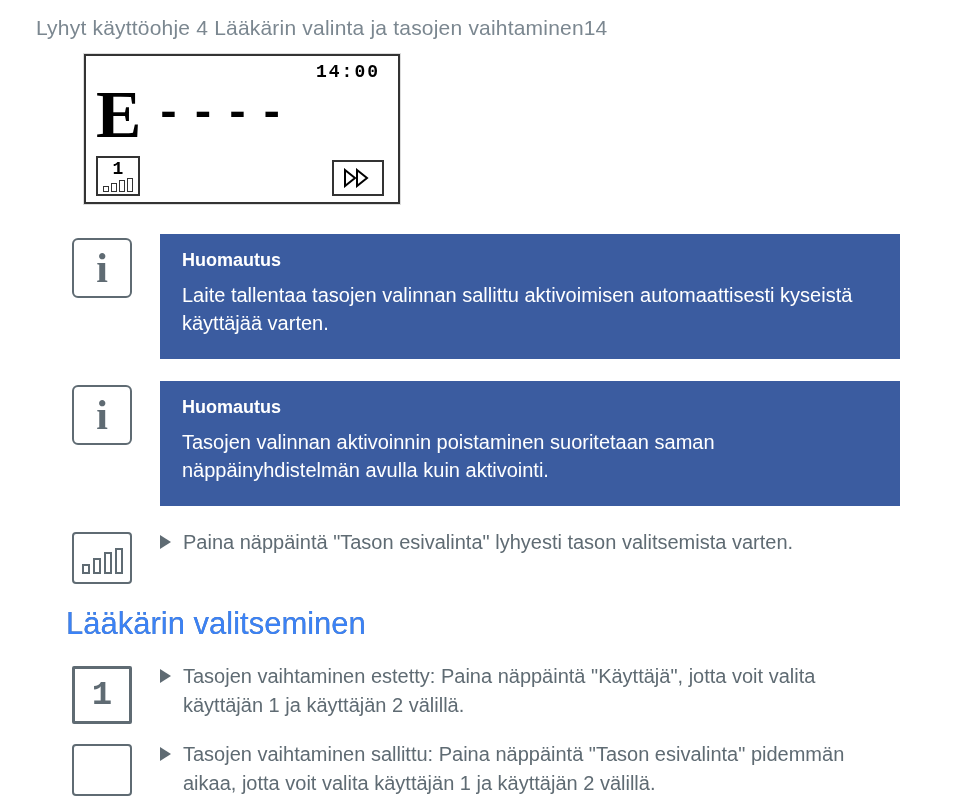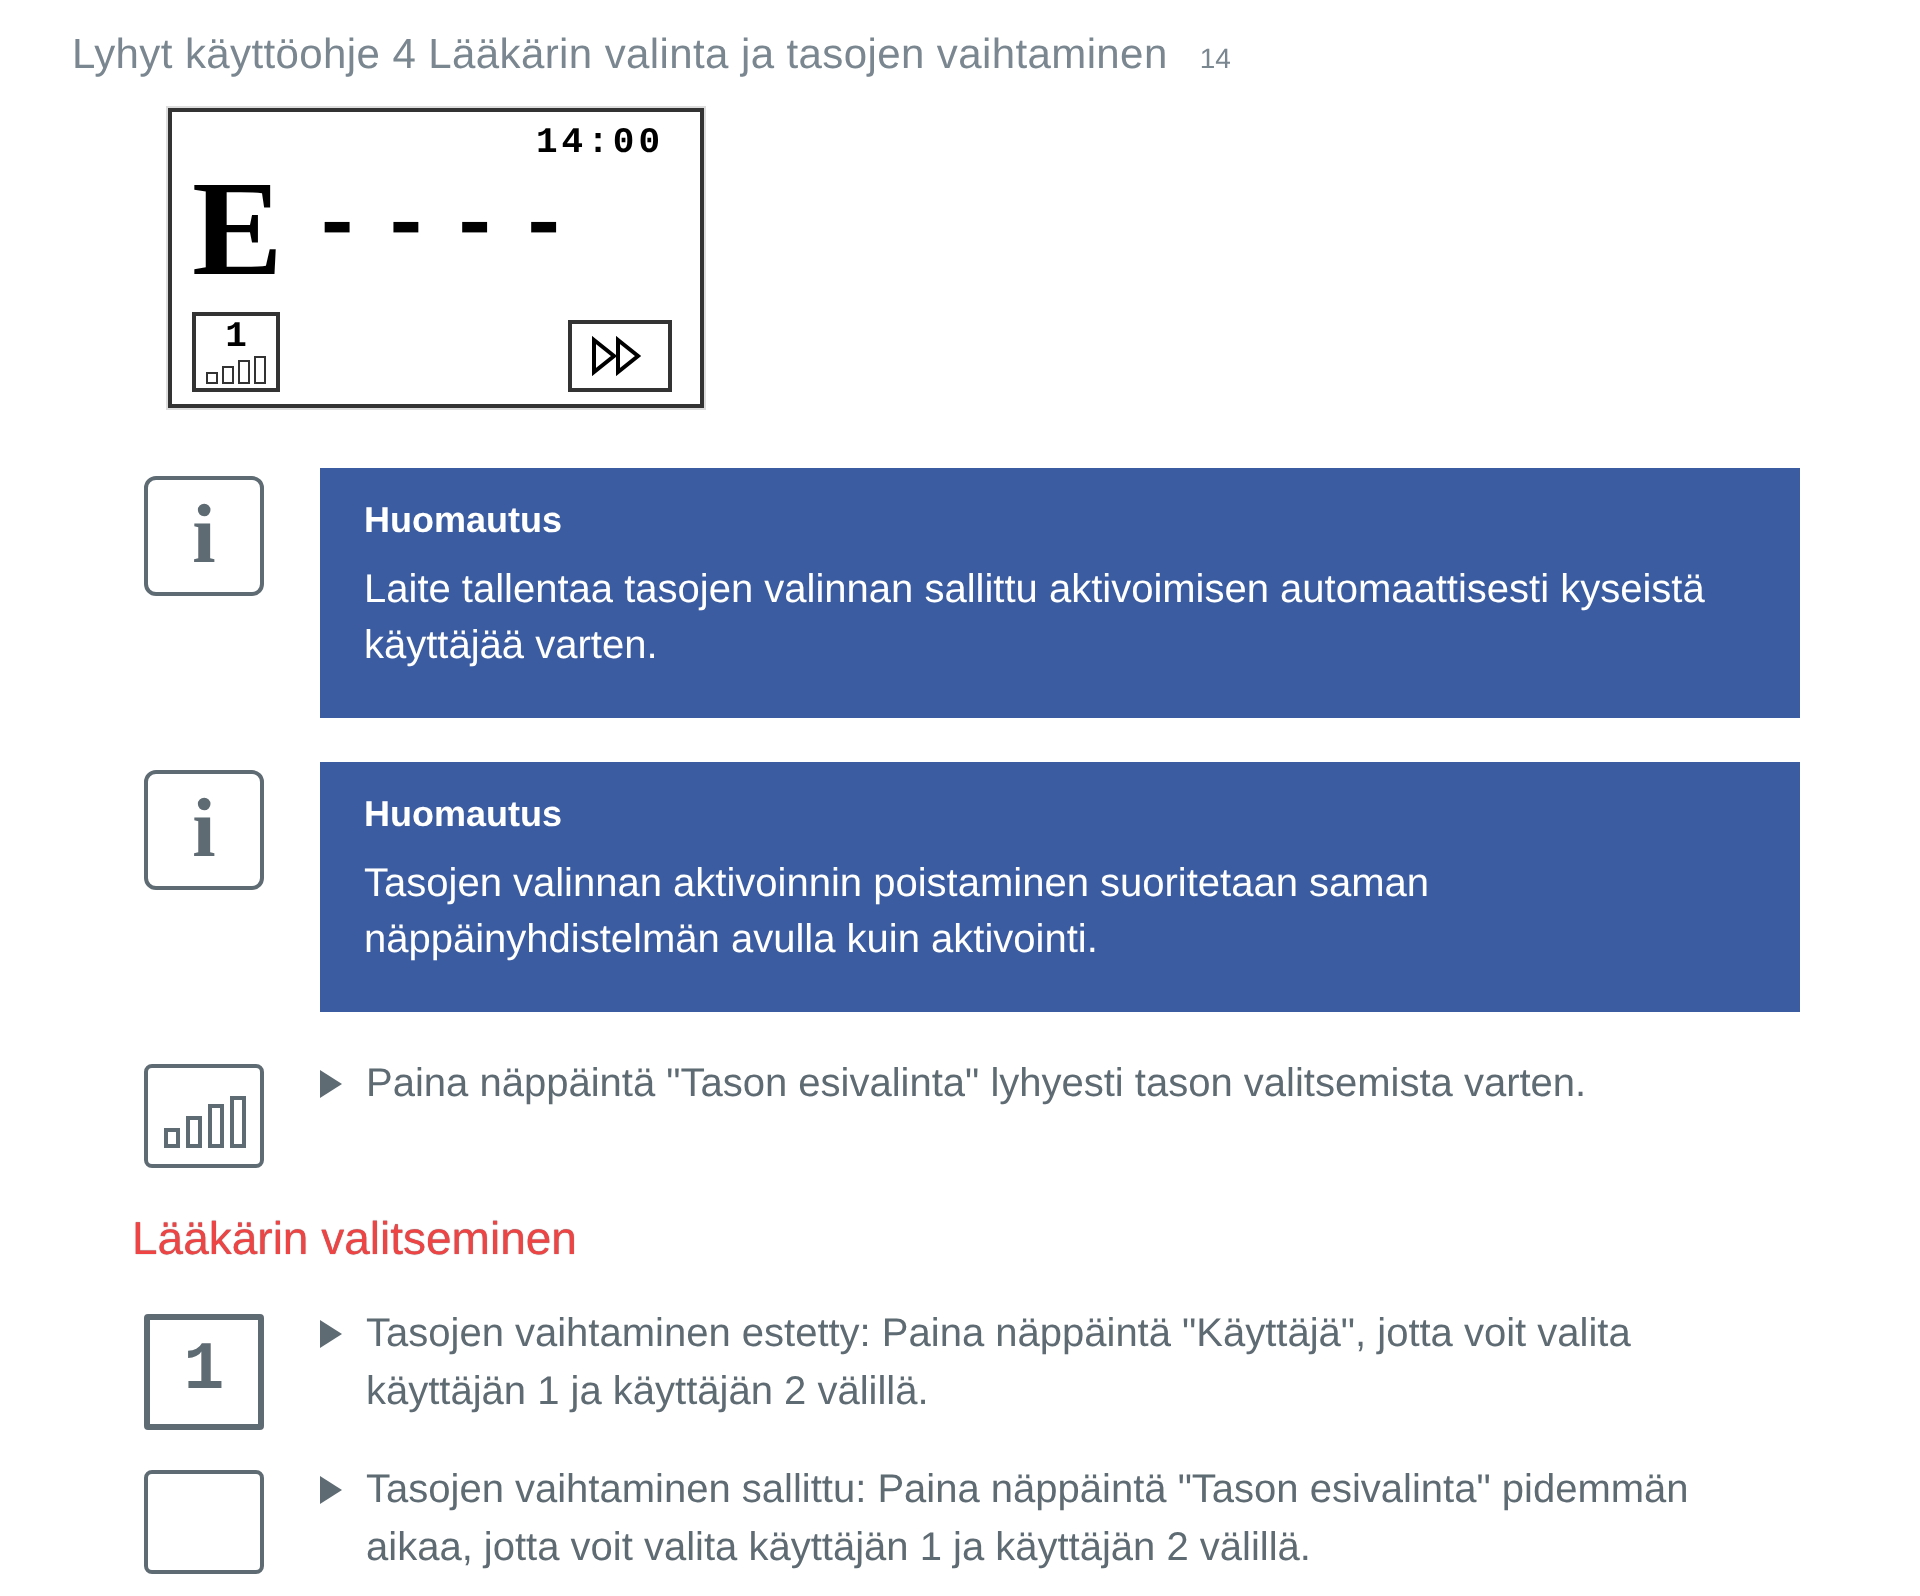--- a/index.html
+++ b/index.html
@@ -14,27 +14,27 @@
   }
   .header-row {
     display: flex;
     align-items: baseline;
     justify-content: flex-start;
     font-size: 21px;
     color: #7b8790;
     margin-bottom: 14px;
   }
   .header-title { letter-spacing: 0.2px; }
-  .header-page { font-size: 14px; margin-left: 16px; }
+  .header-page { font-size: 21px; }
 
   .lcd-wrap {
     margin: 8px 0 30px 48px;
   }
   .lcd {
-    width: 268px;
+    width: 316px;
     height: 150px;
     border: 2px solid #333;
     background: #fff;
     position: relative;
     padding: 6px 10px 4px 10px;
     display: flex;
     flex-direction: column;
     box-shadow: 0 0 0 1px #ddd;
   }
   .lcd-time {
@@ -144,22 +144,22 @@
   .tri {
     display: inline-block;
     width: 0; height: 0;
     border-top: 7px solid transparent;
     border-bottom: 7px solid transparent;
     border-left: 11px solid #5f6b73;
     margin-top: 7px;
   }
 
   .section-heading {
-    font-size: 23px;
-    color: #ef4444;
+    font-size: 31px;
+    color: #3b82f6;
     margin: 18px 0 20px 30px;
     font-weight: normal;
     text-shadow: 0 0 0.5px #606b73;
   }
 
   .user1-box {
     width: 60px; height: 58px;
     border: 3px solid #5f6b73;
     border-radius: 2px;
     display: flex; align-items: center; justify-content: center;

